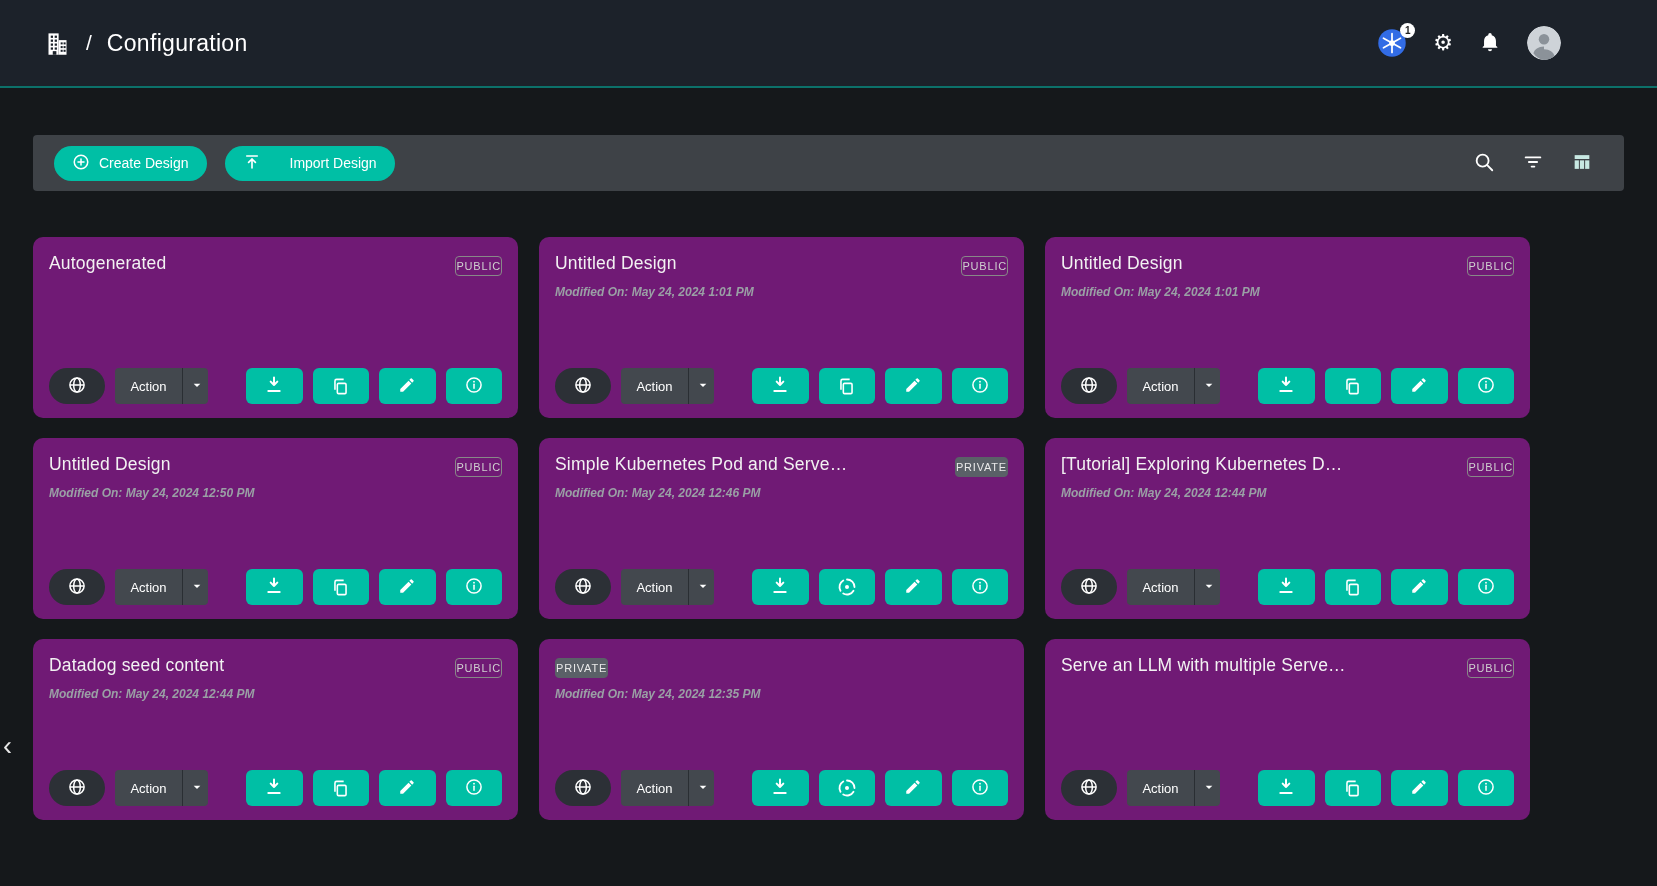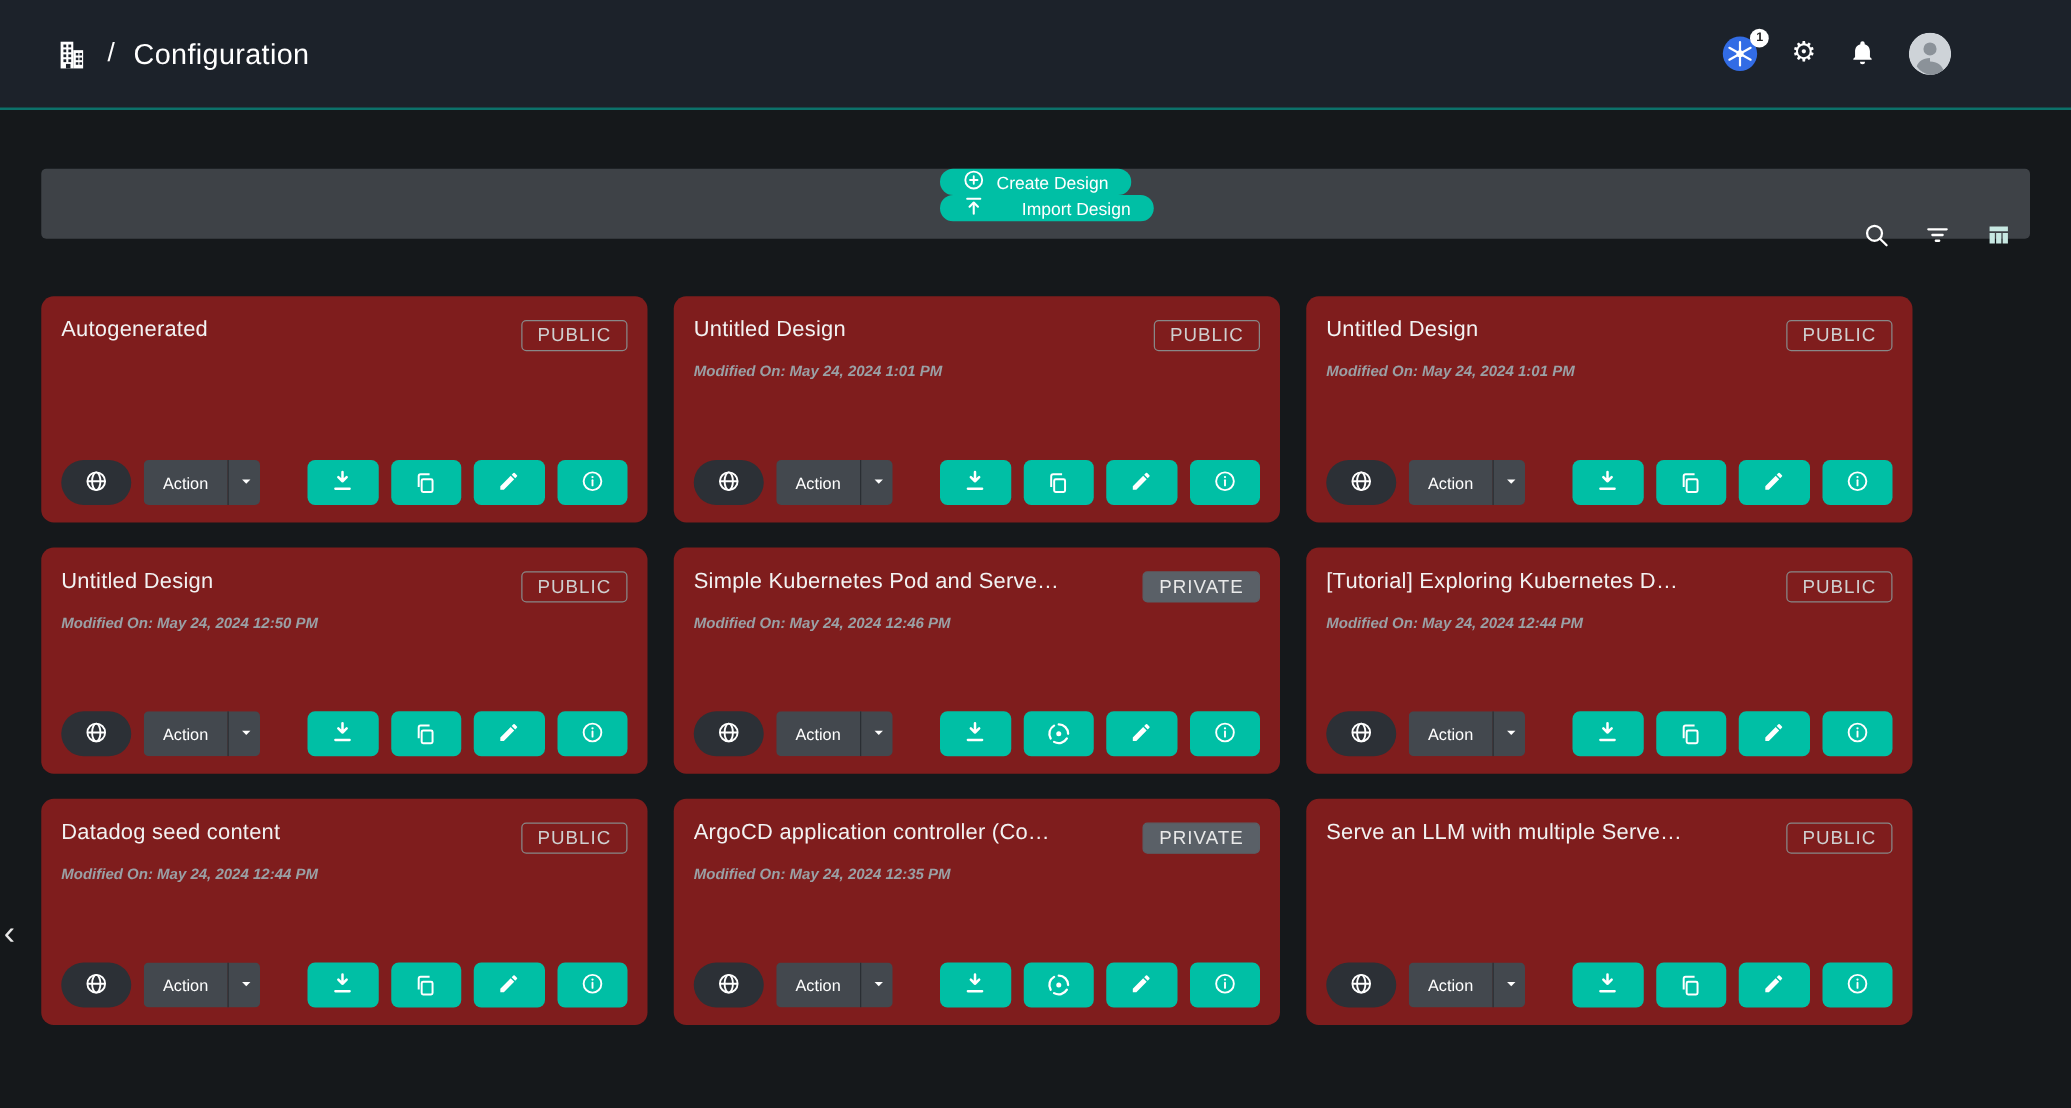--- a/index.html
+++ b/index.html
@@ -32,53 +32,53 @@
     display:flex; align-items:center; justify-content:center;
   }
   .hdr-icon { background:none; border:none; padding:0; cursor:pointer; display:flex; align-items:center; }
   .gear-glyph { font-family:"DejaVu Sans", sans-serif; font-size:22px; color:#fff; line-height:1; }
   .avatar { width:34px; height:34px; border-radius:50%; overflow:hidden; cursor:pointer; }
 
   
   .toolbar {
     margin:47px 33px 0; height:56px;
     background:#3e4247; border-radius:4px;
-    display:flex; align-items:center; padding:0 4px;flex-direction:column;
+    display:flex; align-items:center; padding:0 21px;
   }
   .pill-btn {
     height:35px; border:none; border-radius:18px;
     background:#00bfa5; color:#fff;
     font-size:14px; font-weight:500; font-family:inherit;
     display:inline-flex; align-items:center; gap:9px;
     padding:0 18px; cursor:pointer;
   }
   .pill-btn + .pill-btn { margin-left:18px;gap:29px; }
   .toolbar-icons { margin-left:auto; display:flex; align-items:center; gap:27px; padding-right:10px; }
   .tool-icon { background:none; border:none; padding:0; cursor:pointer; display:flex; }
 
   
   .cards {
     margin:46px 33px 0;
     display:grid; grid-template-columns:repeat(3,485px);
     column-gap:21px; row-gap:20px;
   }
   .card {
-    background:#7f1d1d; border-radius:10px; height:181px;
+    background:#701a75; border-radius:10px; height:181px;
     padding:16px 16px 14px;
     display:flex; flex-direction:column;
   }
   .card-top { display:flex; justify-content:space-between; align-items:flex-start; }
   .card-title {
     margin:0; font-size:17.5px; font-weight:500; color:#f2f2f2;
     white-space:nowrap; overflow:hidden; max-width:370px; letter-spacing:.2px;
   }
   .badge {
-    font-size:15px; color:#cfcfcf;
+    font-size:11px; color:#cfcfcf;
     border:1px solid #888; border-radius:4px;
-    padding:3px 12px; letter-spacing:.8px; margin-top:3px; white-space:nowrap;
+    padding:3px 0; letter-spacing:.8px; margin-top:3px; white-space:nowrap;
   }
   .badge.private { background:#5a6067; border-color:#5a6067; color:#e9e9e9; }
   .card-modified { margin-top:9px; font-size:12px; font-style:italic; font-weight:700; color:#9aa0a5; }
   .card-actions { margin-top:auto; display:flex; align-items:center; gap:10px; }
   .globe-btn {
     width:58px; height:36px; border:none; border-radius:18px;
     background:#2c3036; color:#fff;
     display:flex; align-items:center; justify-content:center; cursor:pointer;
   }
   .split-btn { display:flex; height:36px; border-radius:4px; overflow:hidden; }
@@ -702,21 +702,20 @@
             <path d="M12 11v5" stroke-linecap="round"></path>
             <circle cx="12" cy="8" r="1.1" fill="currentColor" stroke="none"></circle>
           </svg>
         </span>
       </button>
     </div>
   </article>
 
   <article class="card">
     <div class="card-top">
-      <h2 class="card-title">ArgoCD application controller (Co…</h2>
       <span class="badge private">PRIVATE</span>
     </div>
     <div class="card-modified">Modified On: May 24, 2024 12:35 PM</div>
 
     <div class="card-actions">
       <button class="globe-btn">
         <span>
           <svg width="20" height="20" viewBox="0 0 24 24" fill="none" stroke="currentColor" stroke-width="1.8">
             <circle cx="12" cy="12" r="8.5"></circle>
             <ellipse cx="12" cy="12" rx="4" ry="8.5"></ellipse>

